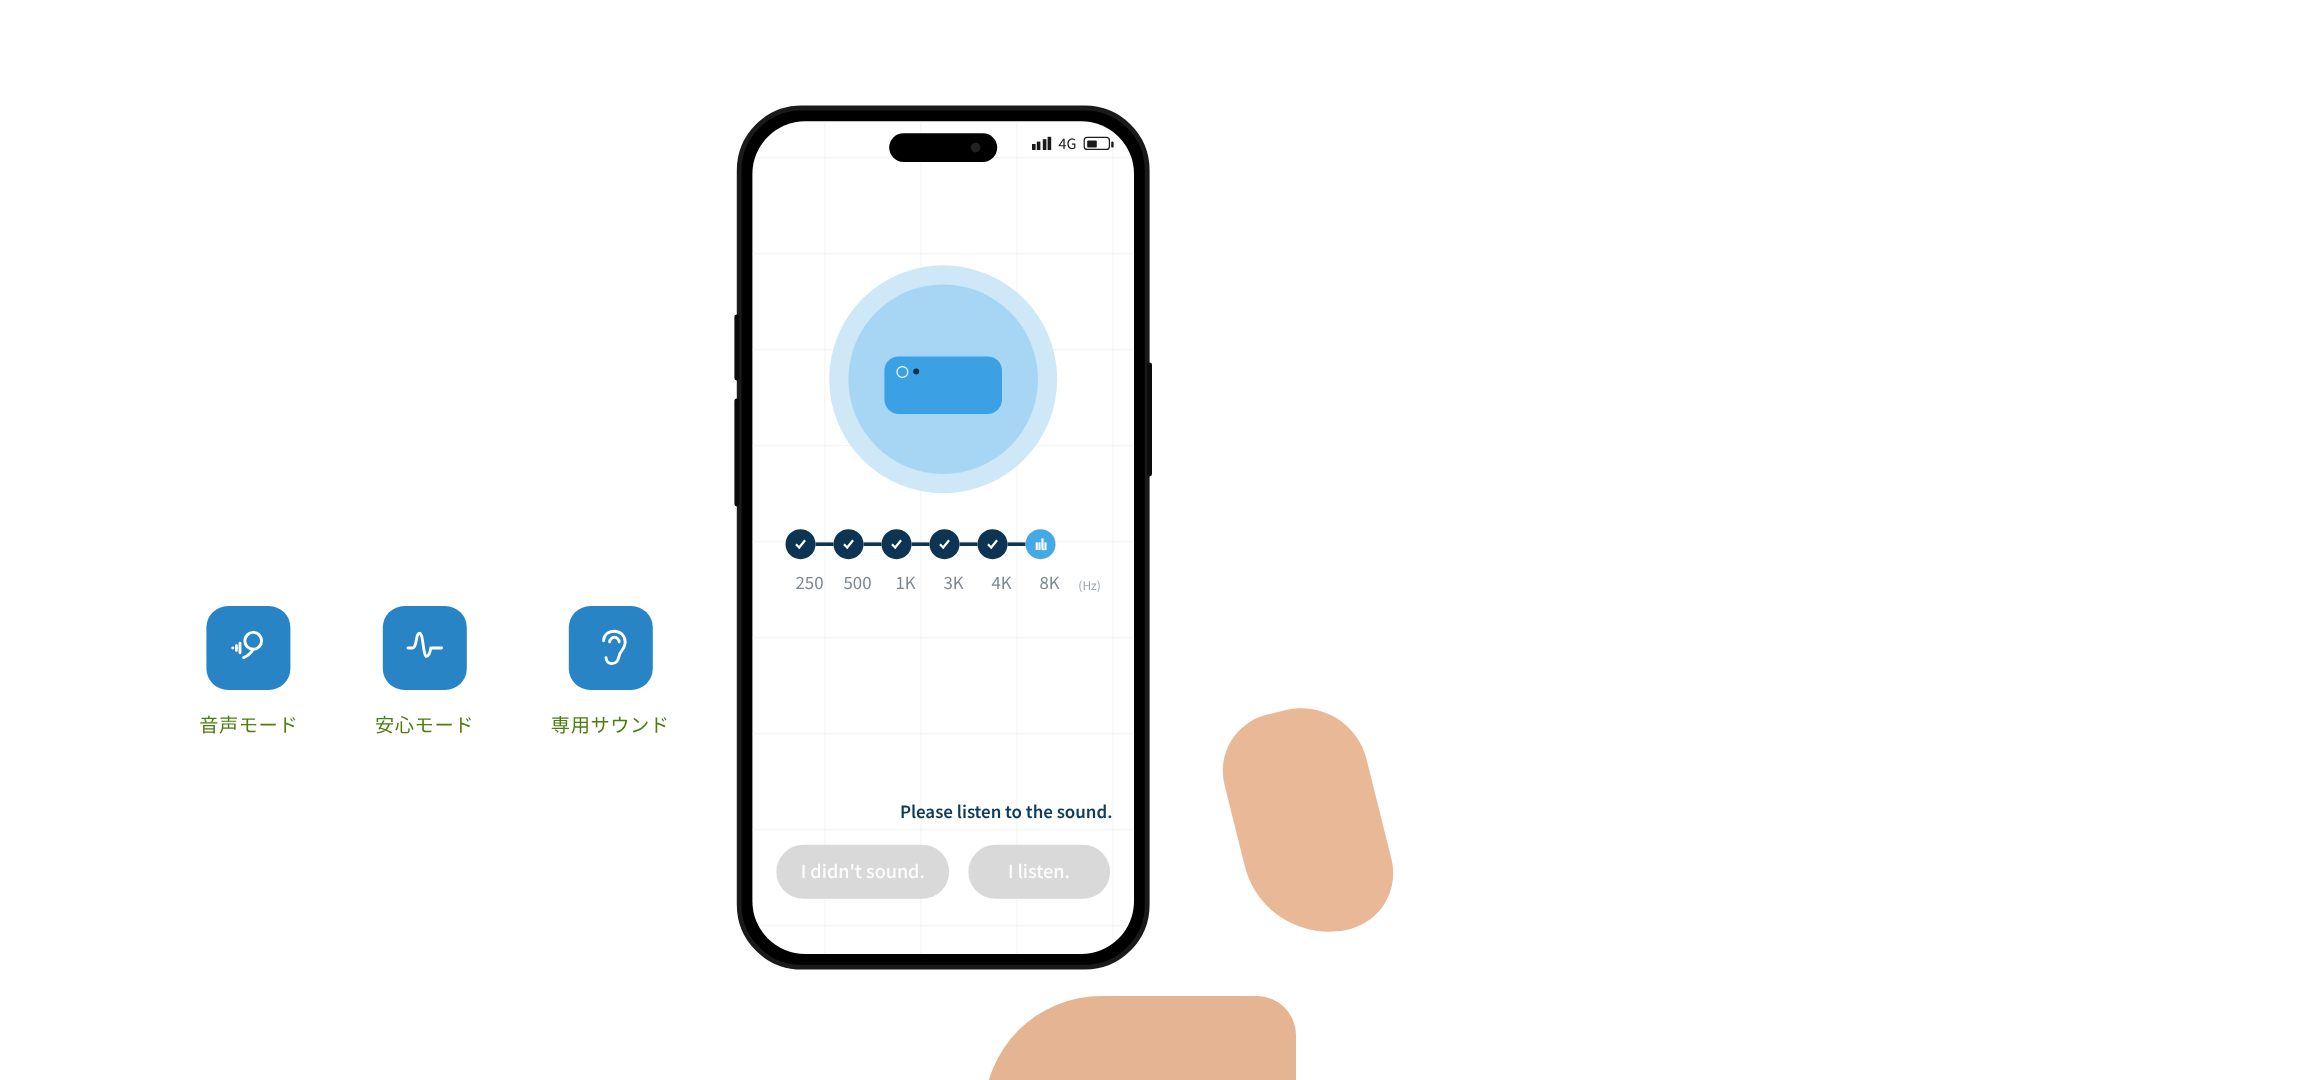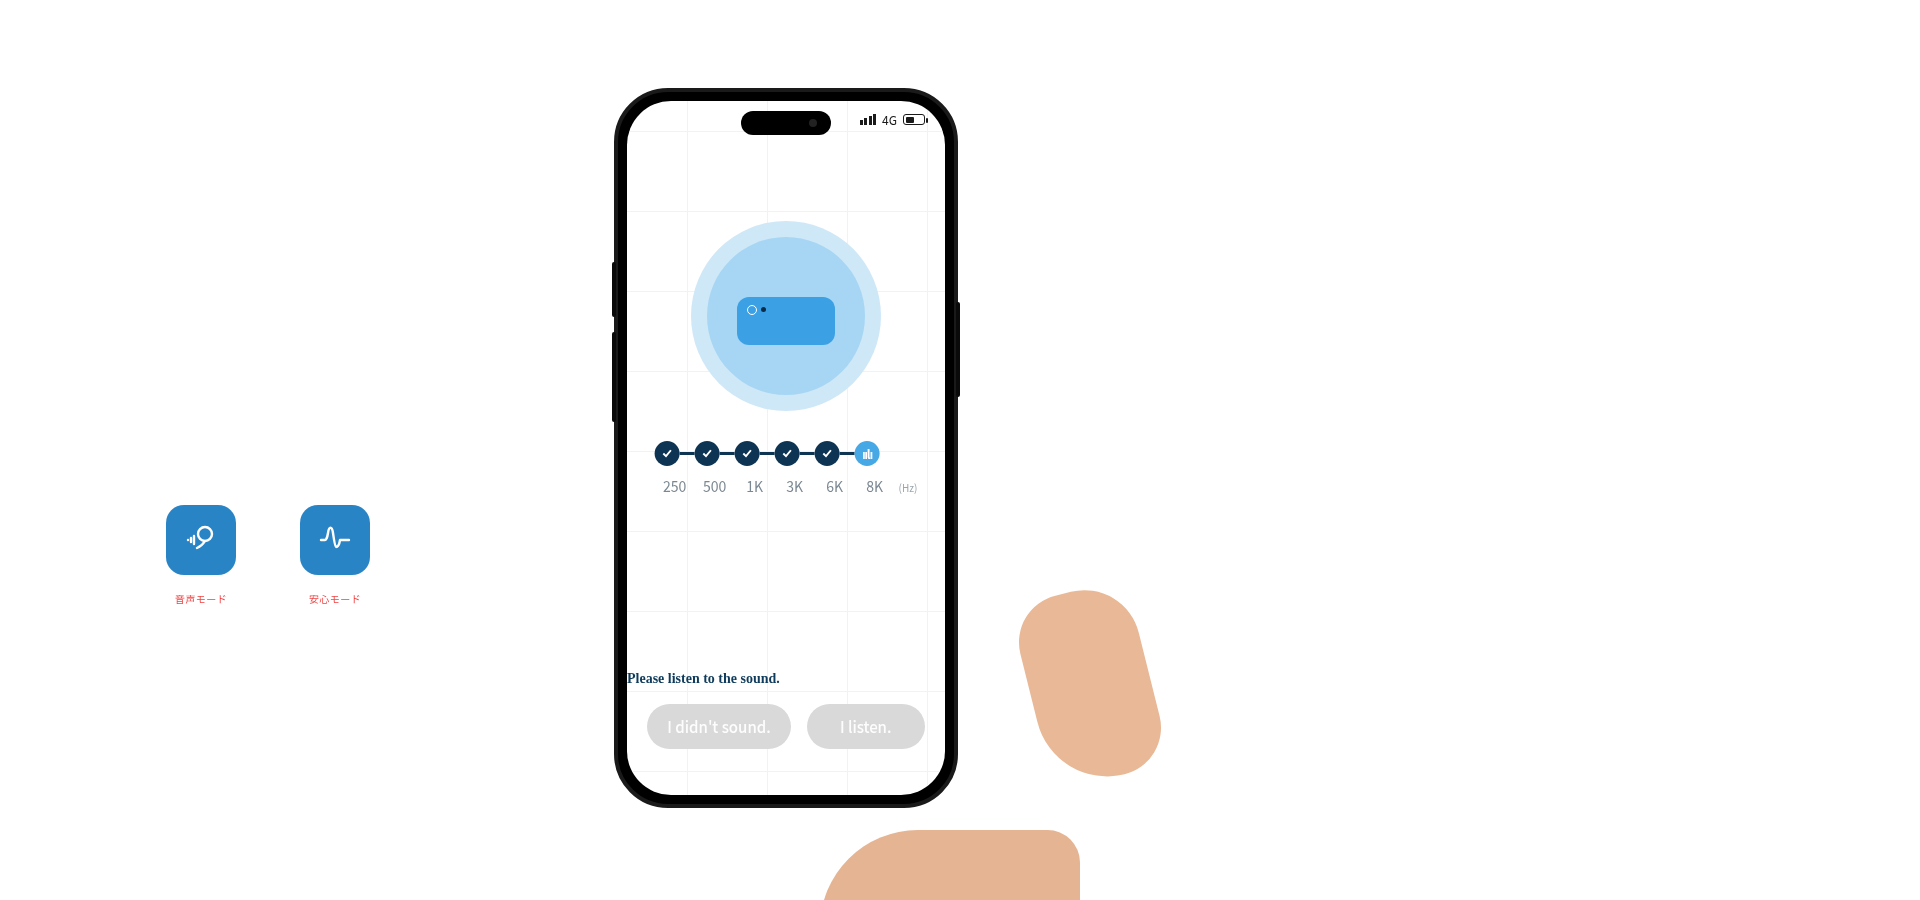--- a/index.html
+++ b/index.html
@@ -3,21 +3,21 @@
   <meta charset="utf-8">
   <style>
     * { margin:0; padding:0; box-sizing:border-box; font-family:-apple-system,"Segoe UI","Hiragino Sans","Noto Sans JP",sans-serif; }
     body { width:1920px; height:900px; background:#ffffff; position:relative; overflow:hidden; }
 
     
     .features { position:absolute; left:166px; top:505px; display:flex; gap:64px; }
     .feature  { display:flex; flex-direction:column; align-items:center; gap:16px; }
     .feature-tile { width:70px; height:70px; border-radius:18px; background:#2984c6; display:flex; align-items:center; justify-content:center; }
     .feature-tile svg { width:40px; height:40px; stroke:#fff; fill:none; stroke-width:2.4; stroke-linecap:round; stroke-linejoin:round; }
-    .feature-label { font-size:10px; color:#ef4444; letter-spacing:.5px; }
+    .feature-label { font-size:16px; color:#4d7c0f; letter-spacing:.5px; }
 
     
     .hand { position:absolute; left:550px; bottom:-160px; width:560px; height:700px; z-index:1; pointer-events:none; }
     .thumb   { position:absolute; right:-40px; top:230px; width:120px; height:190px; background:#e9b896; border-radius:60px 70px 60px 90px; transform:rotate(-14deg); }
     .fingers { position:absolute; right:30px; bottom:10px; width:260px; height:220px; background:#e5b493; border-radius:120px 40px 150px 150px; }
 
     
     .phone { position:absolute; left:614px; top:88px; width:344px; height:720px; background:#000; border:4px solid #1a1a1a; border-radius:54px; padding:9px; z-index:2; }
     .phone::before, .phone::after { content:""; position:absolute; background:#0a0a0a; border-radius:3px; }
     .phone::before { left:-6px; top:170px; width:4px; height:55px; }  
@@ -64,21 +64,21 @@
     .steps { display:flex; align-items:center; }
     .dot { width:25px; height:25px; border-radius:50%; background:#0d3553; display:flex; align-items:center; justify-content:center; }
     .dot svg { width:13px; height:13px; stroke:#fff; stroke-width:3.5; fill:none; }
     .dot.active { background:#47a8e6; }
     .dot.active::after { content:"ıılı"; color:#fff; font-size:12px; font-weight:700; letter-spacing:-1px; line-height:1; }
     .connector { width:15px; height:3px; background:#0d3553; }
     .labels { display:flex; margin-top:10px; }
     .hz { width:40px; font-size:14px; color:#7b8892; text-align:center; }
     .unit { font-size:10px; color:#9aa6af; margin-left:4px; align-self:flex-end; padding-bottom:1px; }
 
-    .prompt { position:absolute; bottom:108px; left:0; right:4px; text-align:left; font-size:14px; font-weight:600; color:#0f3c5c;font-family:Liberation Serif, serif; }
+    .prompt { position:absolute; bottom:108px; left:0; right:18px; text-align:right; font-size:14px; font-weight:600; color:#0f3c5c; }
     .cta-row { position:absolute; bottom:46px; left:0; right:0; display:flex; justify-content:center; gap:16px; }
     .cta { min-width:118px; padding:12px 20px; border-radius:26px; background:#d9d9d9; color:#fdfdfd; font-size:15px; border:none; font-weight:500; }
 
   </style>
 </head>
 <body>
 
 <div class="features">
   <div class="feature">
     <div class="feature-tile">
@@ -90,20 +90,29 @@
     </div>
     <div class="feature-label">音声モード</div>
   </div>
   <div class="feature">
     <div class="feature-tile">
       <svg viewBox="0 0 40 40">
         <path d="M6 20h4c0 0 2 0 3-7s4-7 5 0 2 14 3 14 3 0 4-7h9"></path>
       </svg>
     </div>
     <div class="feature-label">安心モード</div>
+  </div>
+  <div class="feature">
+    <div class="feature-tile">
+      <svg viewBox="0 0 40 40">
+        <path d="M14 14c0-5 4-8 9-8s9 4 9 9c0 4-2 6-4 9-2 3-1 9-7 9-3 0-5-2-5-5"></path>
+        <path d="M19 15c0-2 2-4 4-4s4 2 4 4"></path>
+      </svg>
+    </div>
+    <div class="feature-label">専用サウンド</div>
   </div>
 </div>
 
 <div class="hand">
   <div class="fingers"></div>
   <div class="thumb"></div>
 </div>
 
 <div class="phone">
   <span class="pwr-btn"></span>
@@ -163,21 +172,21 @@
             </svg>
           </span>
           <span class="connector"></span>
           <span class="dot active"></span>
         </div>
       <div class="labels" id="hz-labels">
           <span class="hz">250</span>
           <span class="hz">500</span>
           <span class="hz">1K</span>
           <span class="hz">3K</span>
-          <span class="hz">6K</span>
+          <span class="hz">4K</span>
           <span class="hz">8K</span>
           <span class="unit">(Hz)</span>
         </div>
     </div>
 
     <div class="prompt">Please listen to the sound.</div>
 
     <div class="cta-row">
       <button class="cta">I didn't sound.</button>
       <button class="cta">I listen.</button>

